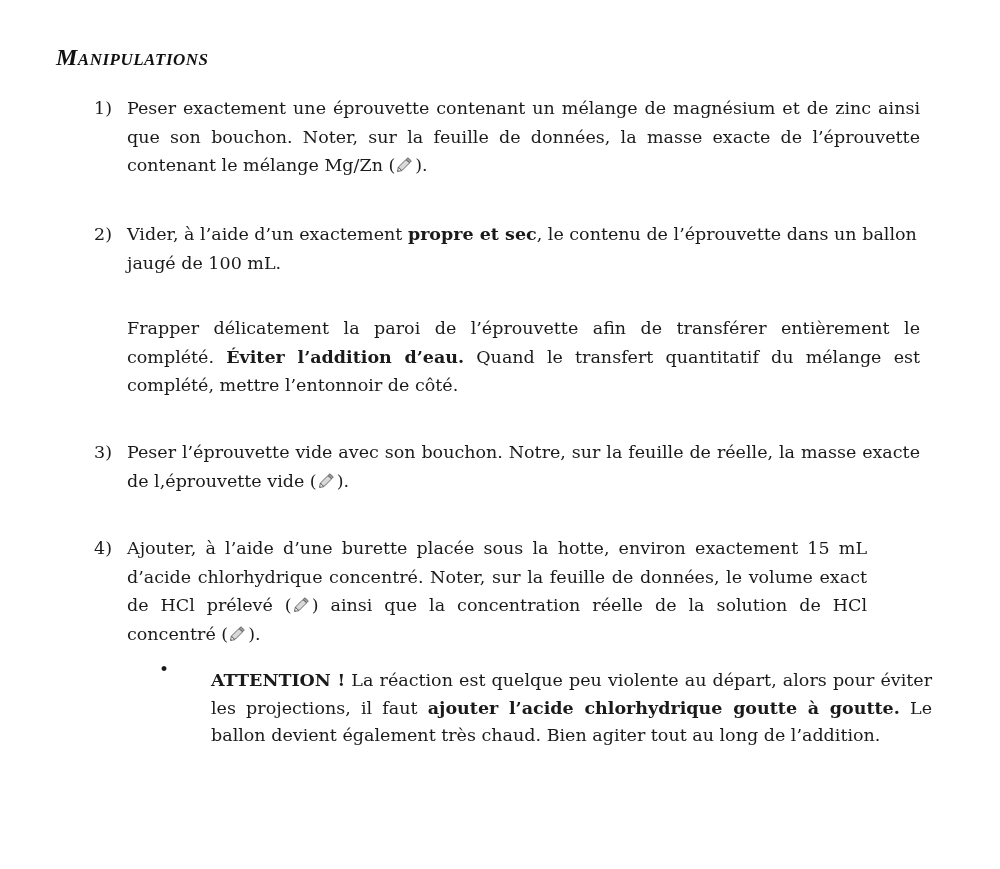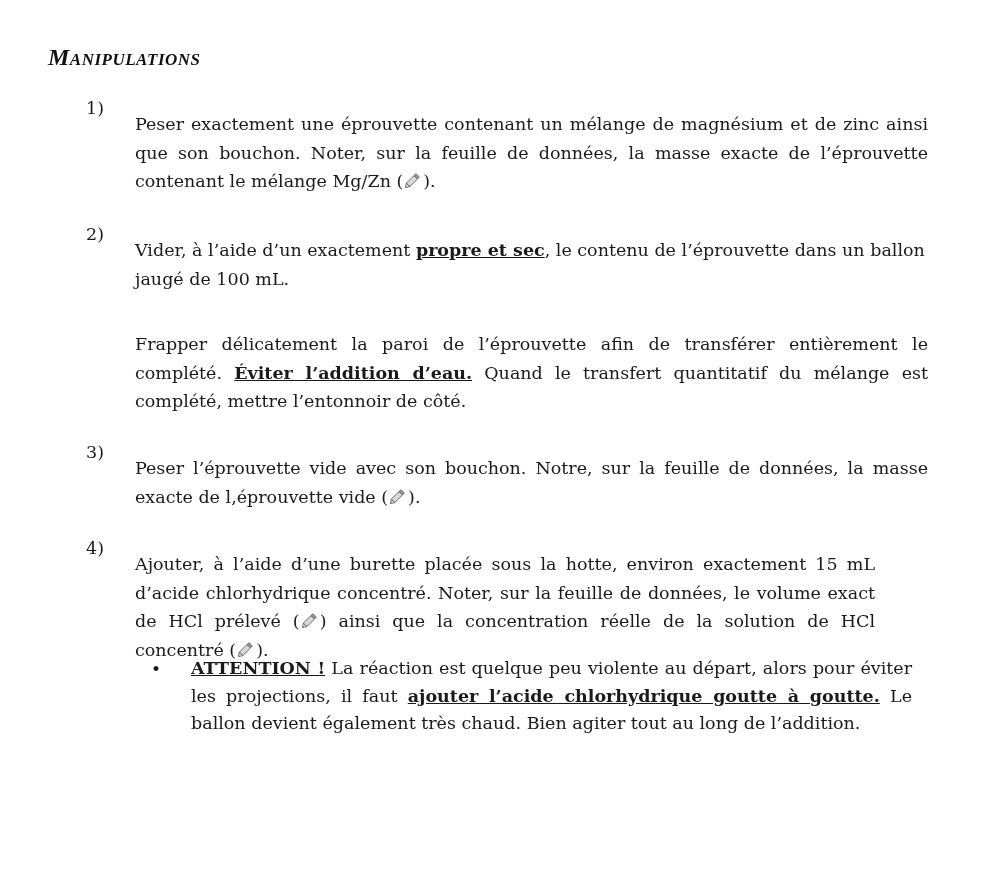--- a/index.html
+++ b/index.html
@@ -10,21 +10,21 @@
     body {
       width: 1000px;
       height: 869px;
       position: relative;
       overflow: hidden;
       font-family: "DejaVu Serif", "Liberation Serif", serif;
       color: #1a1a1a;
     }
     .page {
       position: absolute;
-      left: 8px;
+      left: 16px;
       top: 0;
       width: 852px;
       height: 869px;
     }
     .section-title {
       position: absolute;
       left: 40px;
       top: 44px;
       margin: 0;
       font-family: "Liberation Serif", "DejaVu Serif", serif;
@@ -44,49 +44,49 @@
       position: absolute;
       left: 78px;
       top: 0;
       font-size: 17.5px;
       line-height: 28.5px;
     }
     .para {
       position: absolute;
       left: 111px;
       width: 793px;
-      margin: 16px;
+      margin: 0;
       font-size: 17.5px;
       line-height: 28.5px;
       text-align: justify;
       text-align-last: left;
     }
     .para.nojust {
       text-align: left;
     }
-    .b { font-weight: bold; text-decoration: underline; }
-    .bu { font-weight: bold; text-decoration: underline; }
+    .b { font-weight: bold; }
+    .bu { font-weight: bold; }
     .pencil {
       display: inline-block;
       width: 18px;
       height: 18px;
       vertical-align: -2px;
       margin: 0 1px;
     }
     .bullet {
       position: absolute;
       left: 143px;
       font-size: 17px;
       line-height: 28px;
     }
     .bullet-text {
       position: absolute;
       left: 183px;
       width: 721px;
-      margin: 0;
+      margin: 12px;
       font-size: 17.5px;
       line-height: 27.5px;
       text-align: justify;
       text-align-last: left;
     }
   </style>
 </head>
 <body>
 
 <div class="page">
@@ -113,21 +113,21 @@
       <span>Vider, à l’aide d’un exactement </span><span class="bu">propre et sec</span><span>, le contenu de l’éprouvette dans un ballon jaugé de 100 mL.</span>
     </p>
     <p class="para" style="top:94px;">
       <span>Frapper délicatement la paroi de l’éprouvette afin de transférer entièrement le complété. </span><span class="b">Éviter l’addition d’eau.</span><span> Quand le transfert quantitatif du mélange est complété, mettre l’entonnoir de côté.</span>
     </p>
   </div>
 
   <div class="step" style="top:438px;">
     <span class="step-num">3)</span>
     <p class="para" style="top:0;">
-      <span>Peser l’éprouvette vide avec son bouchon. Notre, sur la feuille de données, la masse exacte de l,éprouvette vide (</span><span class="pencil"><svg viewBox="0 0 18 18" width="18" height="18">
+      <span>Peser l’éprouvette vide avec son bouchon. Notre, sur la feuille de réelle, la masse exacte de l,éprouvette vide (</span><span class="pencil"><svg viewBox="0 0 18 18" width="18" height="18">
             <g transform="rotate(-45 9 9)">
               <rect x="2" y="6.5" width="11" height="5" rx="1" fill="#d9d9d9" stroke="#555" stroke-width="0.8"></rect>
               <rect x="13" y="6.5" width="2.6" height="5" rx="1" fill="#9a9a9a" stroke="#555" stroke-width="0.8"></rect>
               <polygon points="2,6.5 2,11.5 -1.5,9" fill="#efefef" stroke="#555" stroke-width="0.8"></polygon>
               <polygon points="-0.6,8.3 -0.6,9.7 -1.5,9" fill="#333"></polygon>
             </g>
           </svg></span><span>).</span>
     </p>
   </div>
 

